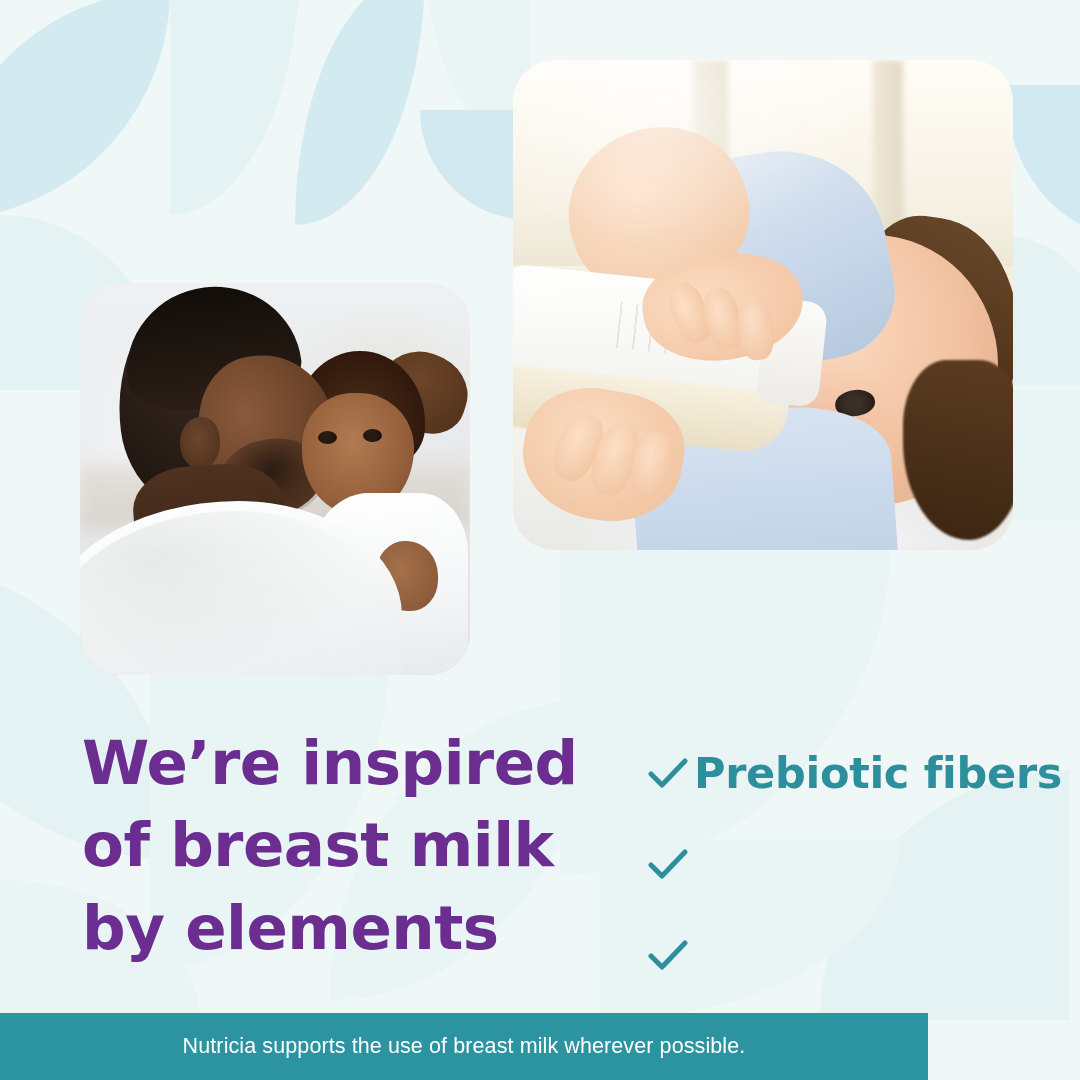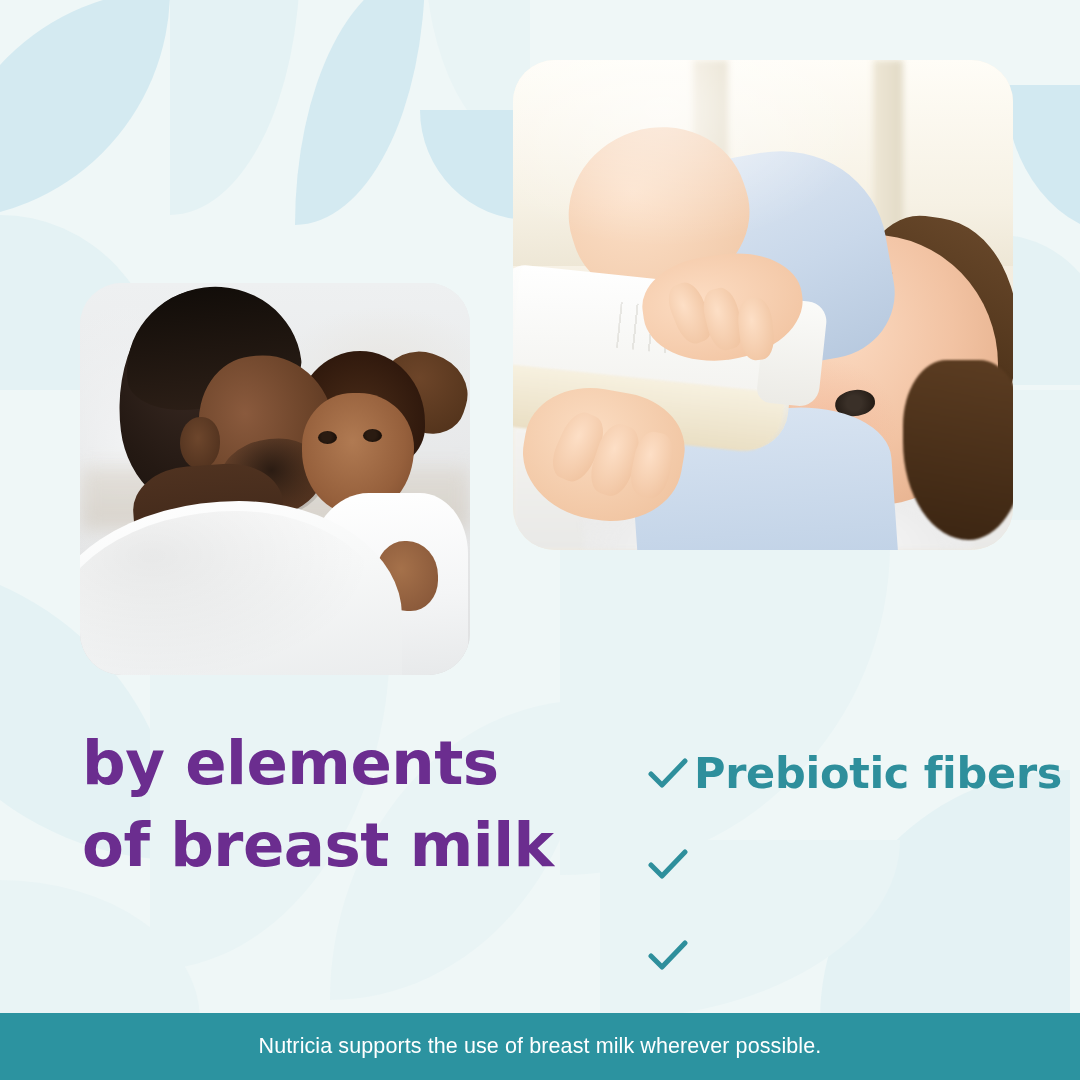--- a/index.html
+++ b/index.html
@@ -303,21 +303,21 @@
     font-size:43px;
     letter-spacing:-0.3px;
     white-space:nowrap;
     line-height:1;
   }
 
   
   #footer-bar {
     position:absolute;
     left:0; bottom:0;
-    width:1080px; height:67px;
+    width:928px; height:67px;
     background:#2c93a0;
     display:flex; align-items:center; justify-content:center;
   }
   #footer-text {
     color:#ffffff;
     font-family:"Liberation Sans", sans-serif;
     font-size:21.5px;
     font-weight:400;
     letter-spacing:.1px;
   }
@@ -397,22 +397,23 @@
       <div class="finger f3"></div>
       <div class="hand-bot"></div>
       <div class="finger b1"></div>
       <div class="finger b2"></div>
       <div class="finger b3"></div>
       <div class="softglow"></div>
     </div>
   </div>
 
   <h1 id="headline">
+    <span class="hl">We’re inspired</span>
+    <span class="hl">of breast milk</span>
     <span class="hl">by elements</span>
-    <span class="hl">of breast milk</span>
   </h1>
 
   <ul id="checklist" style="list-style:none;text-align:center;">
     <li class="check-row">
       <span class="check-mark">
         <svg width="40" height="32" viewBox="0 0 40 32" aria-hidden="true">
           <path d="M3 16 L14 27 L37 3" fill="none" stroke="#2e8f9c" stroke-width="5" stroke-linecap="round" stroke-linejoin="round"></path>
         </svg>
       </span>
       <span class="check-label">Prebiotic fibers</span>

